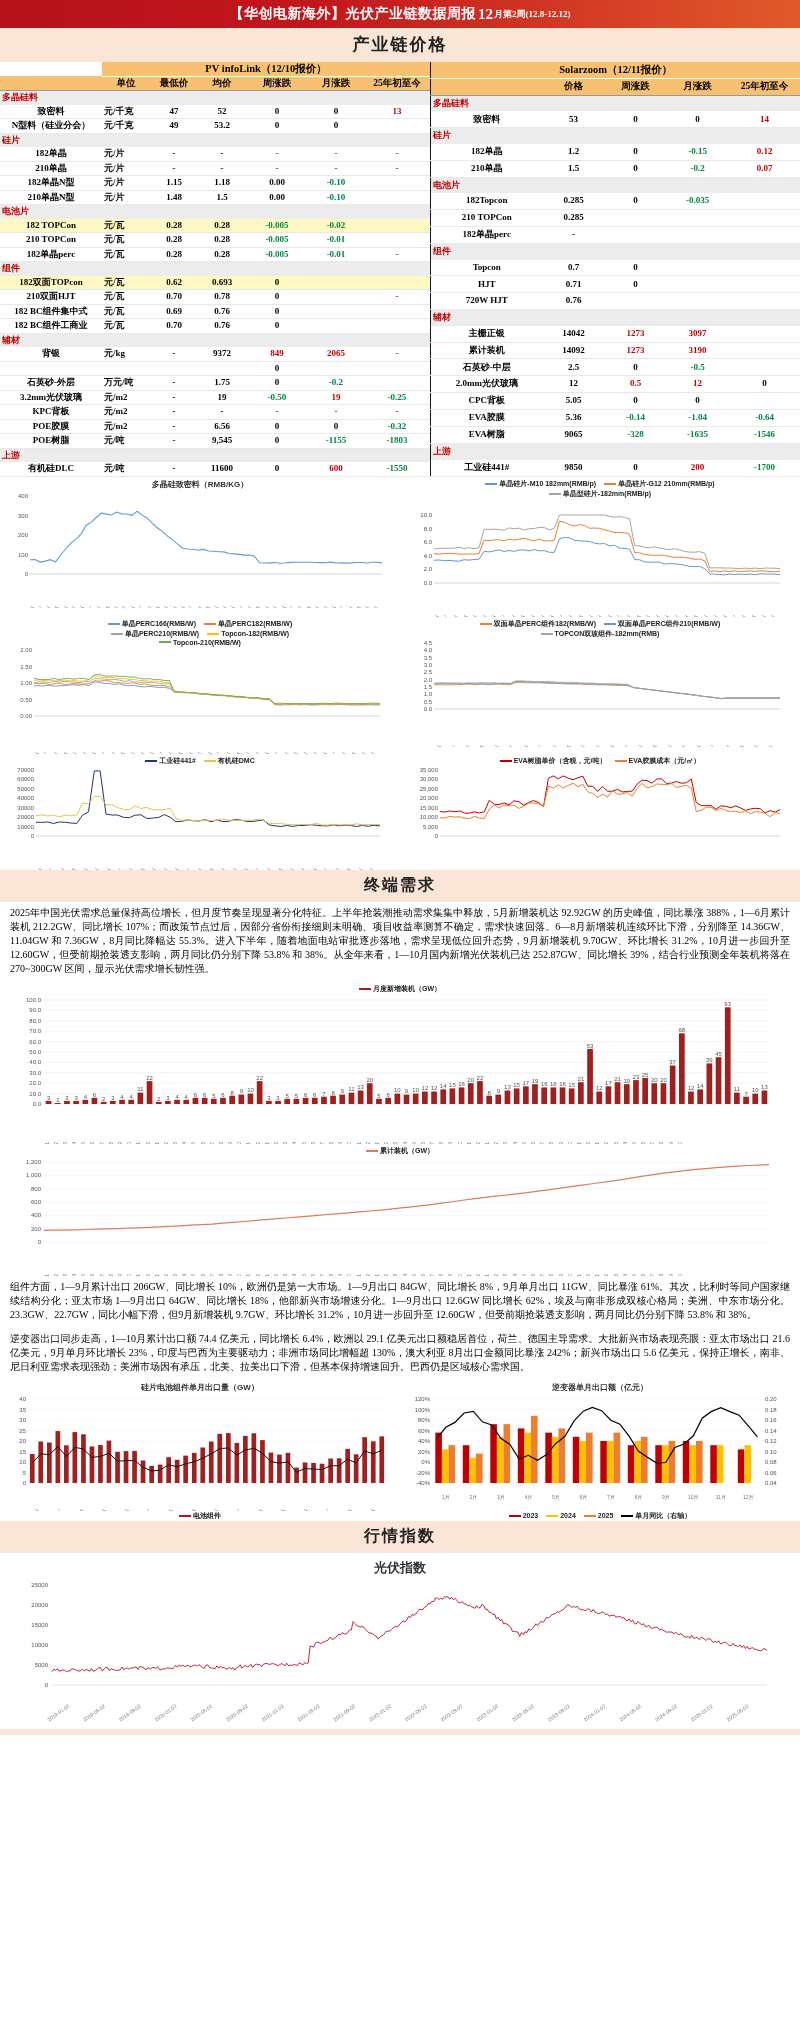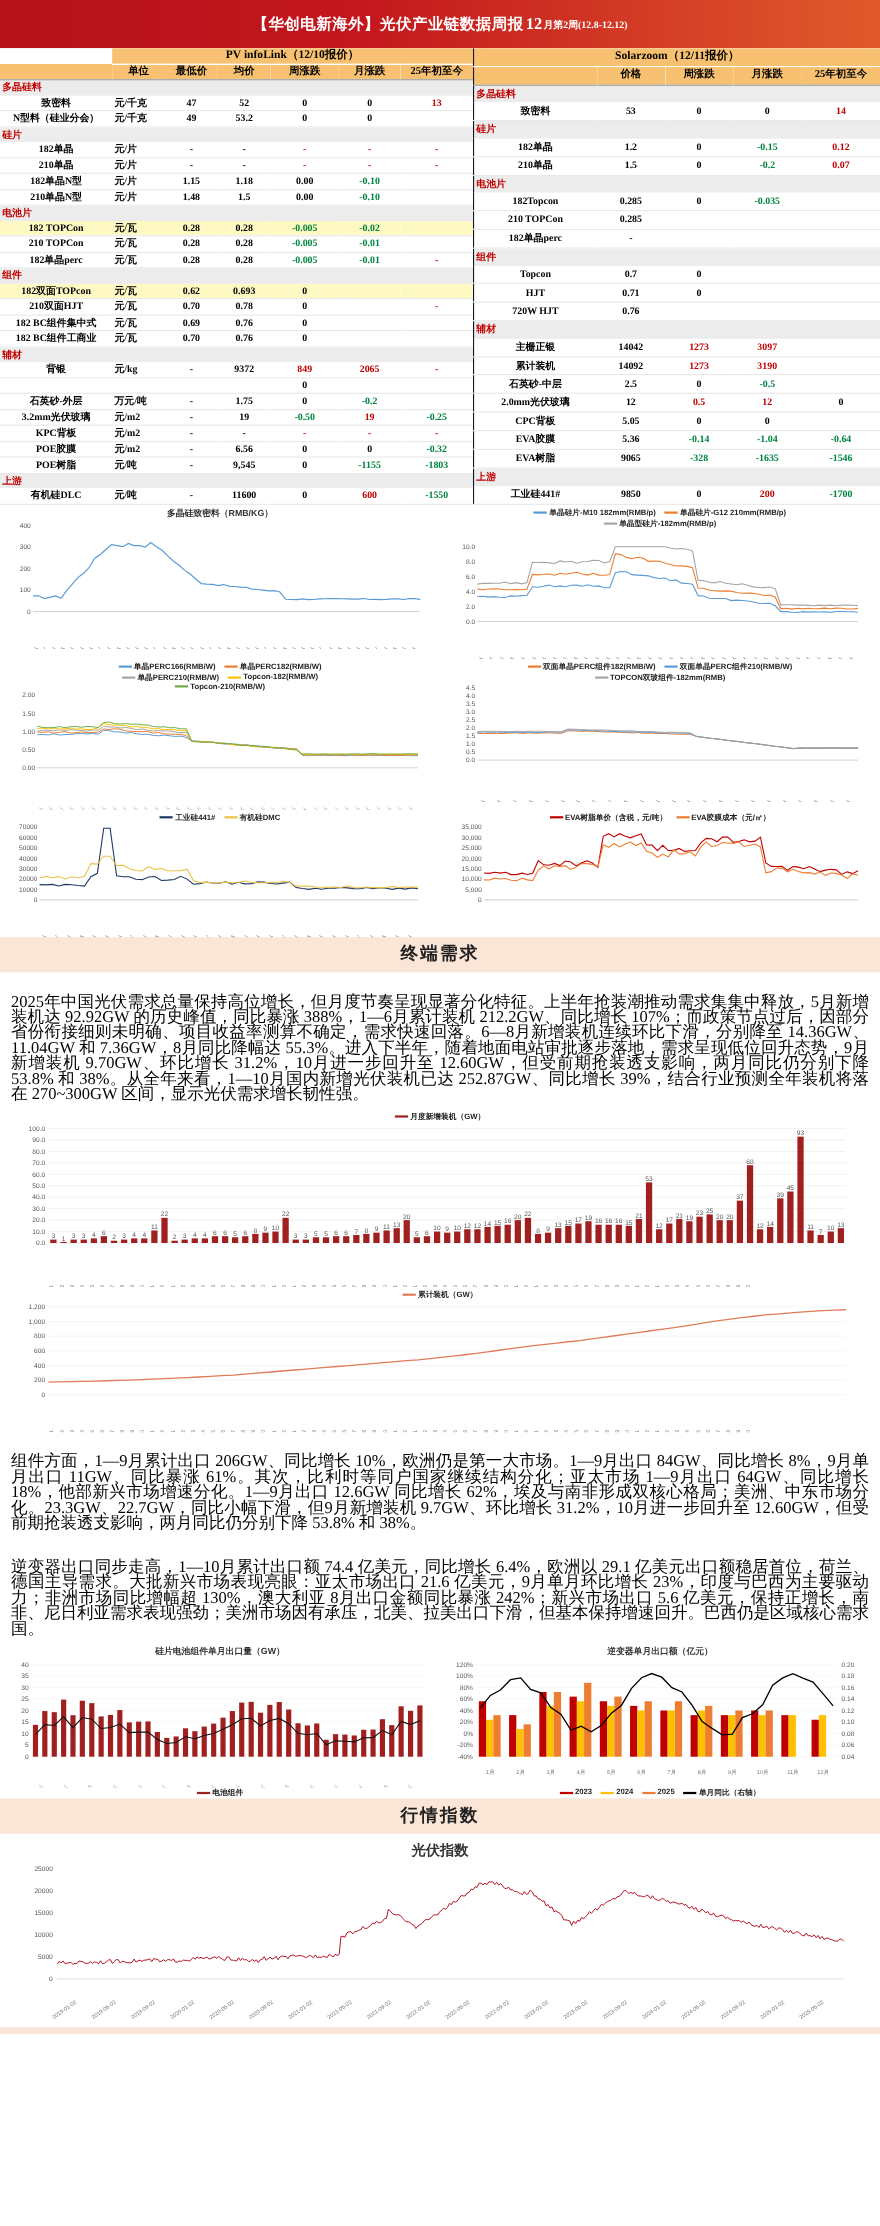--- a/index.html
+++ b/index.html
@@ -1,20 +1,20 @@
 <!DOCTYPE html>
 <html><head>
 <meta charset="utf-8">
 <style>
   html,body{margin:0;padding:0;background:#fff;}
   body{width:800px;font-family:"Liberation Serif","DejaVu Serif",serif;color:#000;}
   .page{width:800px;position:relative;background:#fff;}
 
   
-  .banner{height:44px;background:linear-gradient(90deg,#b5121b 0%,#c3161d 40%,#e05a2b 100%);
+  .banner{height:28px;background:linear-gradient(90deg,#b5121b 0%,#c3161d 40%,#e05a2b 100%);
           display:flex;align-items:center;justify-content:center;color:#fff;}
   .banner .t1{font-size:14px;font-weight:bold;letter-spacing:.5px;}
   .banner .t2{font-size:15px;font-weight:bold;margin-left:2px;}
   .banner .t3{font-size:9px;font-weight:bold;margin-left:1px;}
 
   
   .sec{background:#fbe5d6;text-align:center;font-size:17px;font-weight:bold;
        padding:5px 0 6px;letter-spacing:2px;color:#222;}
   .sec.small{font-size:16px;}
 
@@ -46,36 +46,37 @@
             font-family:"Liberation Sans",sans-serif;}
   .legend{display:flex;flex-wrap:wrap;justify-content:center;gap:8px;
           font-size:7px;font-family:"Liberation Sans",sans-serif;font-weight:bold;color:#222;}
   .legend span.k{display:inline-block;width:12px;height:2px;vertical-align:middle;margin-right:2px;}
   .lgi{display:flex;align-items:center;white-space:nowrap;}
   svg{display:block;}
   .axlbl{font-size:5px;fill:#777;font-family:"Liberation Sans",sans-serif;}
   .axnum{font-size:6px;fill:#555;font-family:"Liberation Sans",sans-serif;}
 
   
-  .para{font-size:15px;line-height:14px;padding:20px 10px 6px;text-align:justify;
+  .para{font-size:10px;line-height:14px;padding:4px 10px 6px;text-align:justify;
         font-family:"Liberation Serif",serif;color:#000;}
   .bottomline{height:6px;background:#fbe5d6;}
 </style>
 </head>
 <body>
 
 <div class="page">
 
   <div class="banner">
     <span class="t1">【华创电新海外】</span>
       <span class="t1">光伏产业链数据周报 </span>
       <span class="t2">12</span>
       <span class="t3">月第2周(12.8-12.12)</span>
   </div>
 
+  <div class="sec">产业链价格</div>
 
   <div class="tables">
 
     <table class="tbl tblL">
       <colgroup>
           <col style="width:102px">
           <col style="width:48px">
           <col style="width:48px">
           <col style="width:48px">
           <col style="width:62px">

